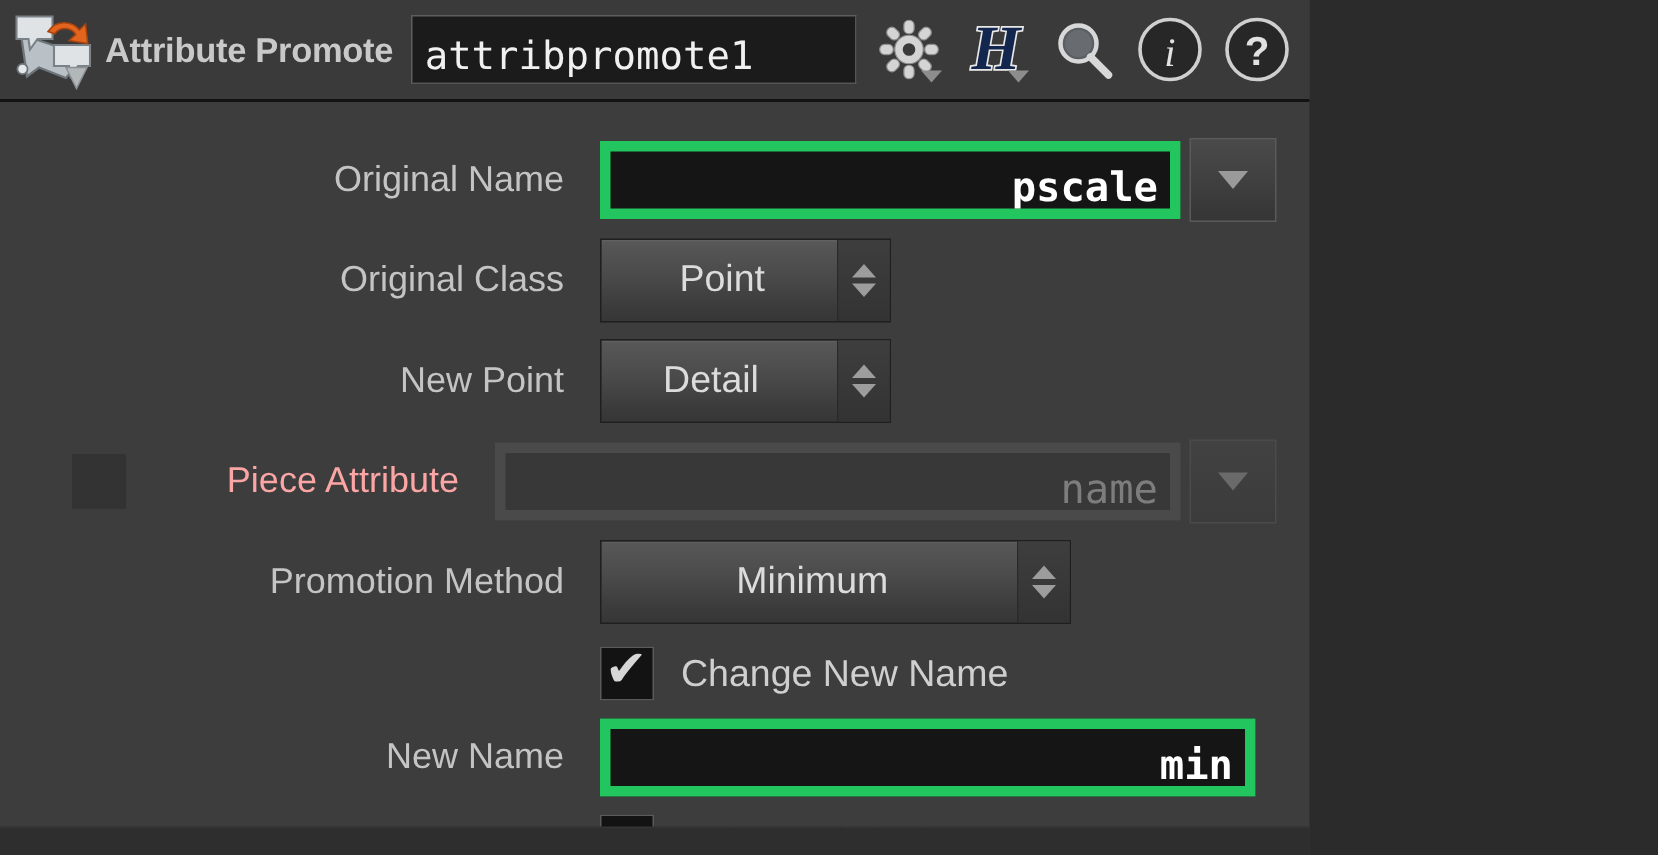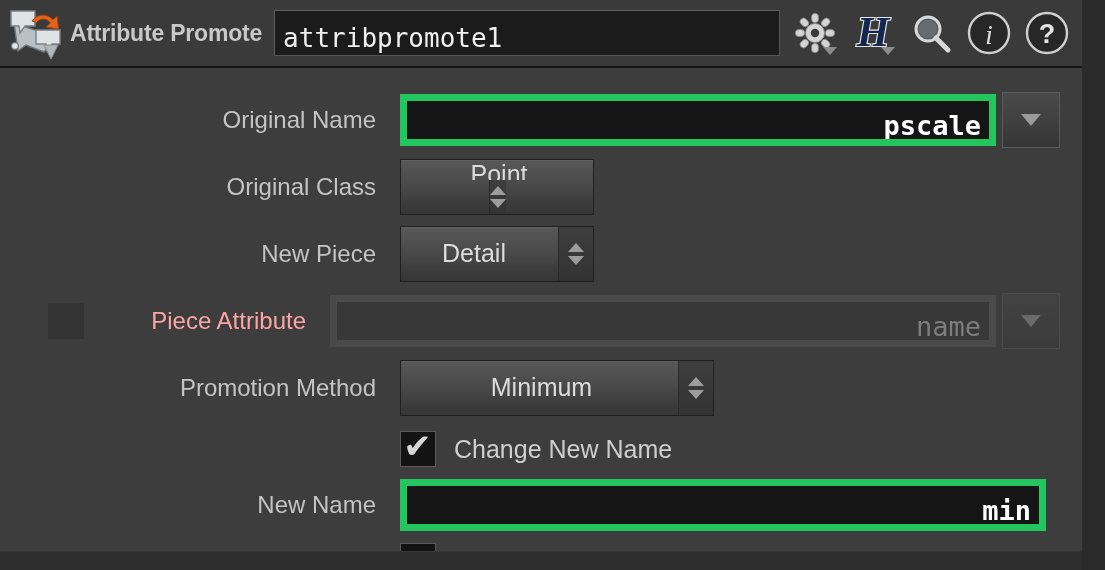--- a/index.html
+++ b/index.html
@@ -10,21 +10,21 @@
   body {
     width: 1105px;
     height: 570px;
     overflow: hidden;
     font-family: "Liberation Sans", sans-serif;
     -webkit-font-smoothing: antialiased;
   }
 
   #panel {
     position: relative;
-    width: 1082px;
+    width: 873px;
     height: 570px;
     background: #3d3d3d;
     box-sizing: border-box;
     display: flex;
     flex-direction: column;
   }
 
   
   .header {
     position: relative;
@@ -354,31 +354,31 @@
     <div class="row">
       <div class="label offset-none">Original Name</div>
       <div class="txtfield grow">pscale</div>
       <div class="menubtn">
         <span class="tri"></span>
       </div>
     </div>
 
     <div class="row">
       <div class="label offset-none">Original Class</div>
-      <div class="combo" style="width:194px;flex-direction:column;">
+      <div class="combo" style="width:194px;">
         <span class="ctext">Point</span>
         <span class="spin">
           <span class="up"></span>
             <span class="dn"></span>
         </span>
       </div>
     </div>
 
     <div class="row">
-      <div class="label offset-none">New Piece</div>
+      <div class="label offset-none">New Point</div>
       <div class="combo" style="width:194px;gap:15px;">
         <span class="ctext">Detail</span>
         <span class="spin">
           <span class="up"></span>
             <span class="dn"></span>
         </span>
       </div>
     </div>
 
     <div class="row">

